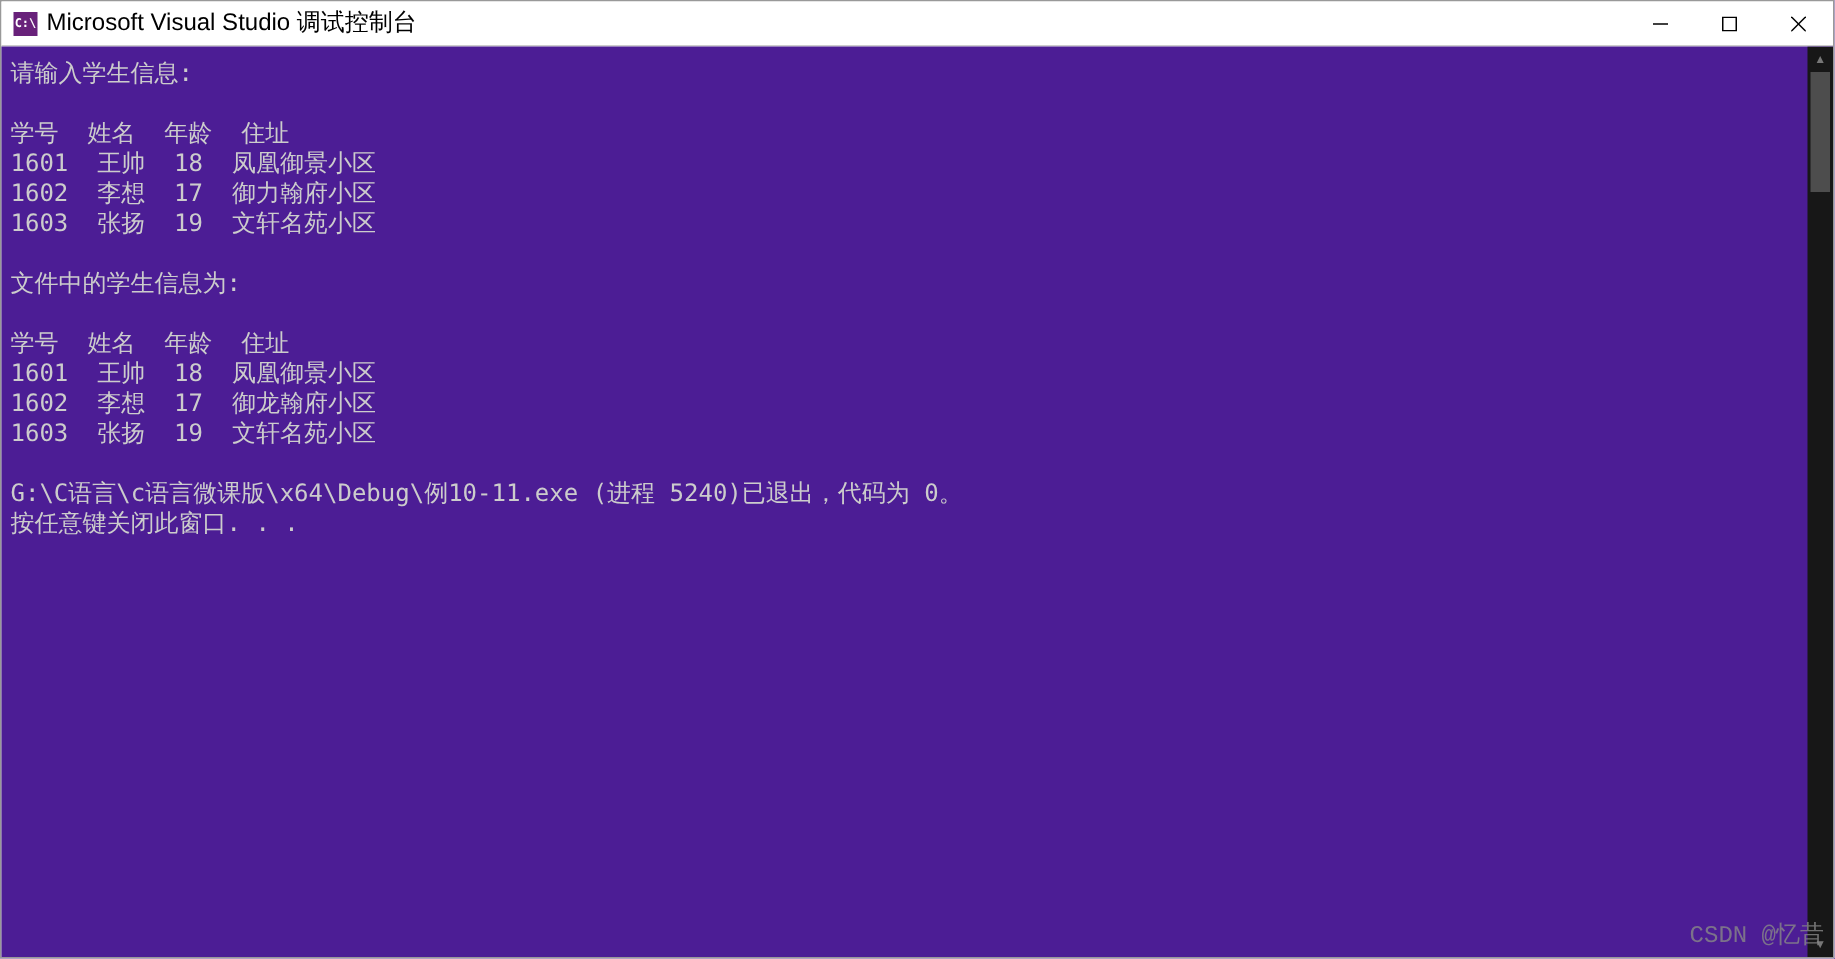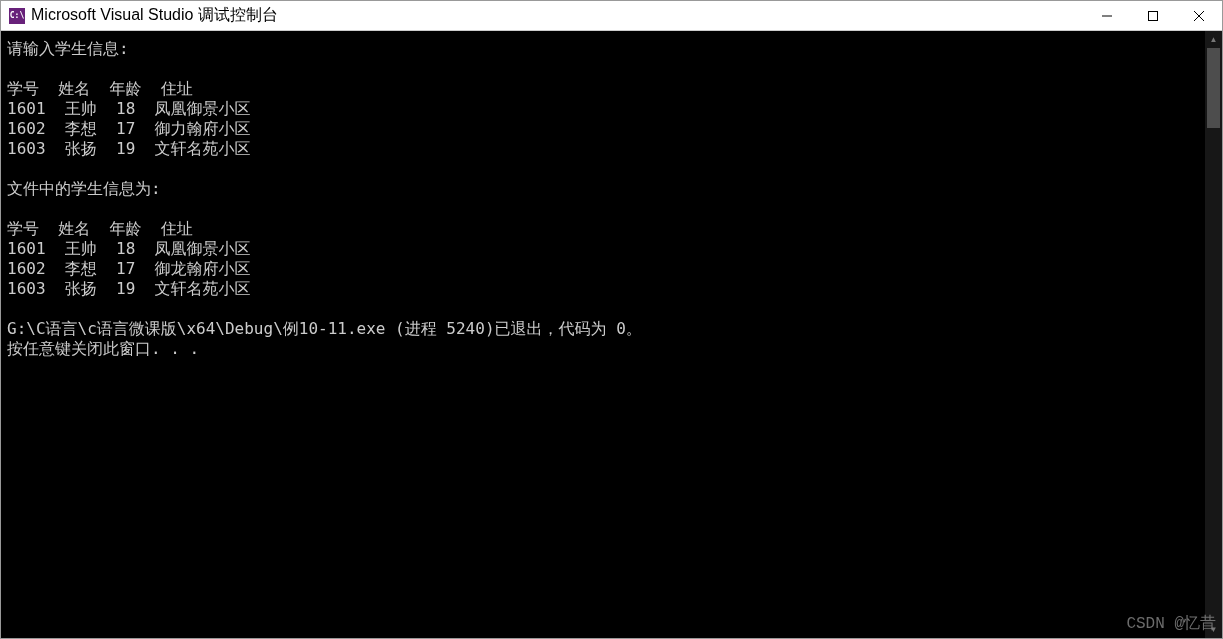--- a/index.html
+++ b/index.html
@@ -64,21 +64,21 @@
       font-size: 10px;
       color: #000;
       font-family: "Segoe MDL2 Assets", sans-serif;
     }
     .win-btn svg {
       width: 10px;
       height: 10px;
     }
     .console-area {
       flex: 1;
-      background: #000000;
+      background: #4c1d95;
       position: relative;
       overflow: hidden;
     }
     .console-content {
       padding: 8px 6px;
       font-family: "NSimSun", "SimSun", Consolas, monospace;
       font-size: 16px;
       line-height: 20px;
       color: #cccccc;
       white-space: pre;

